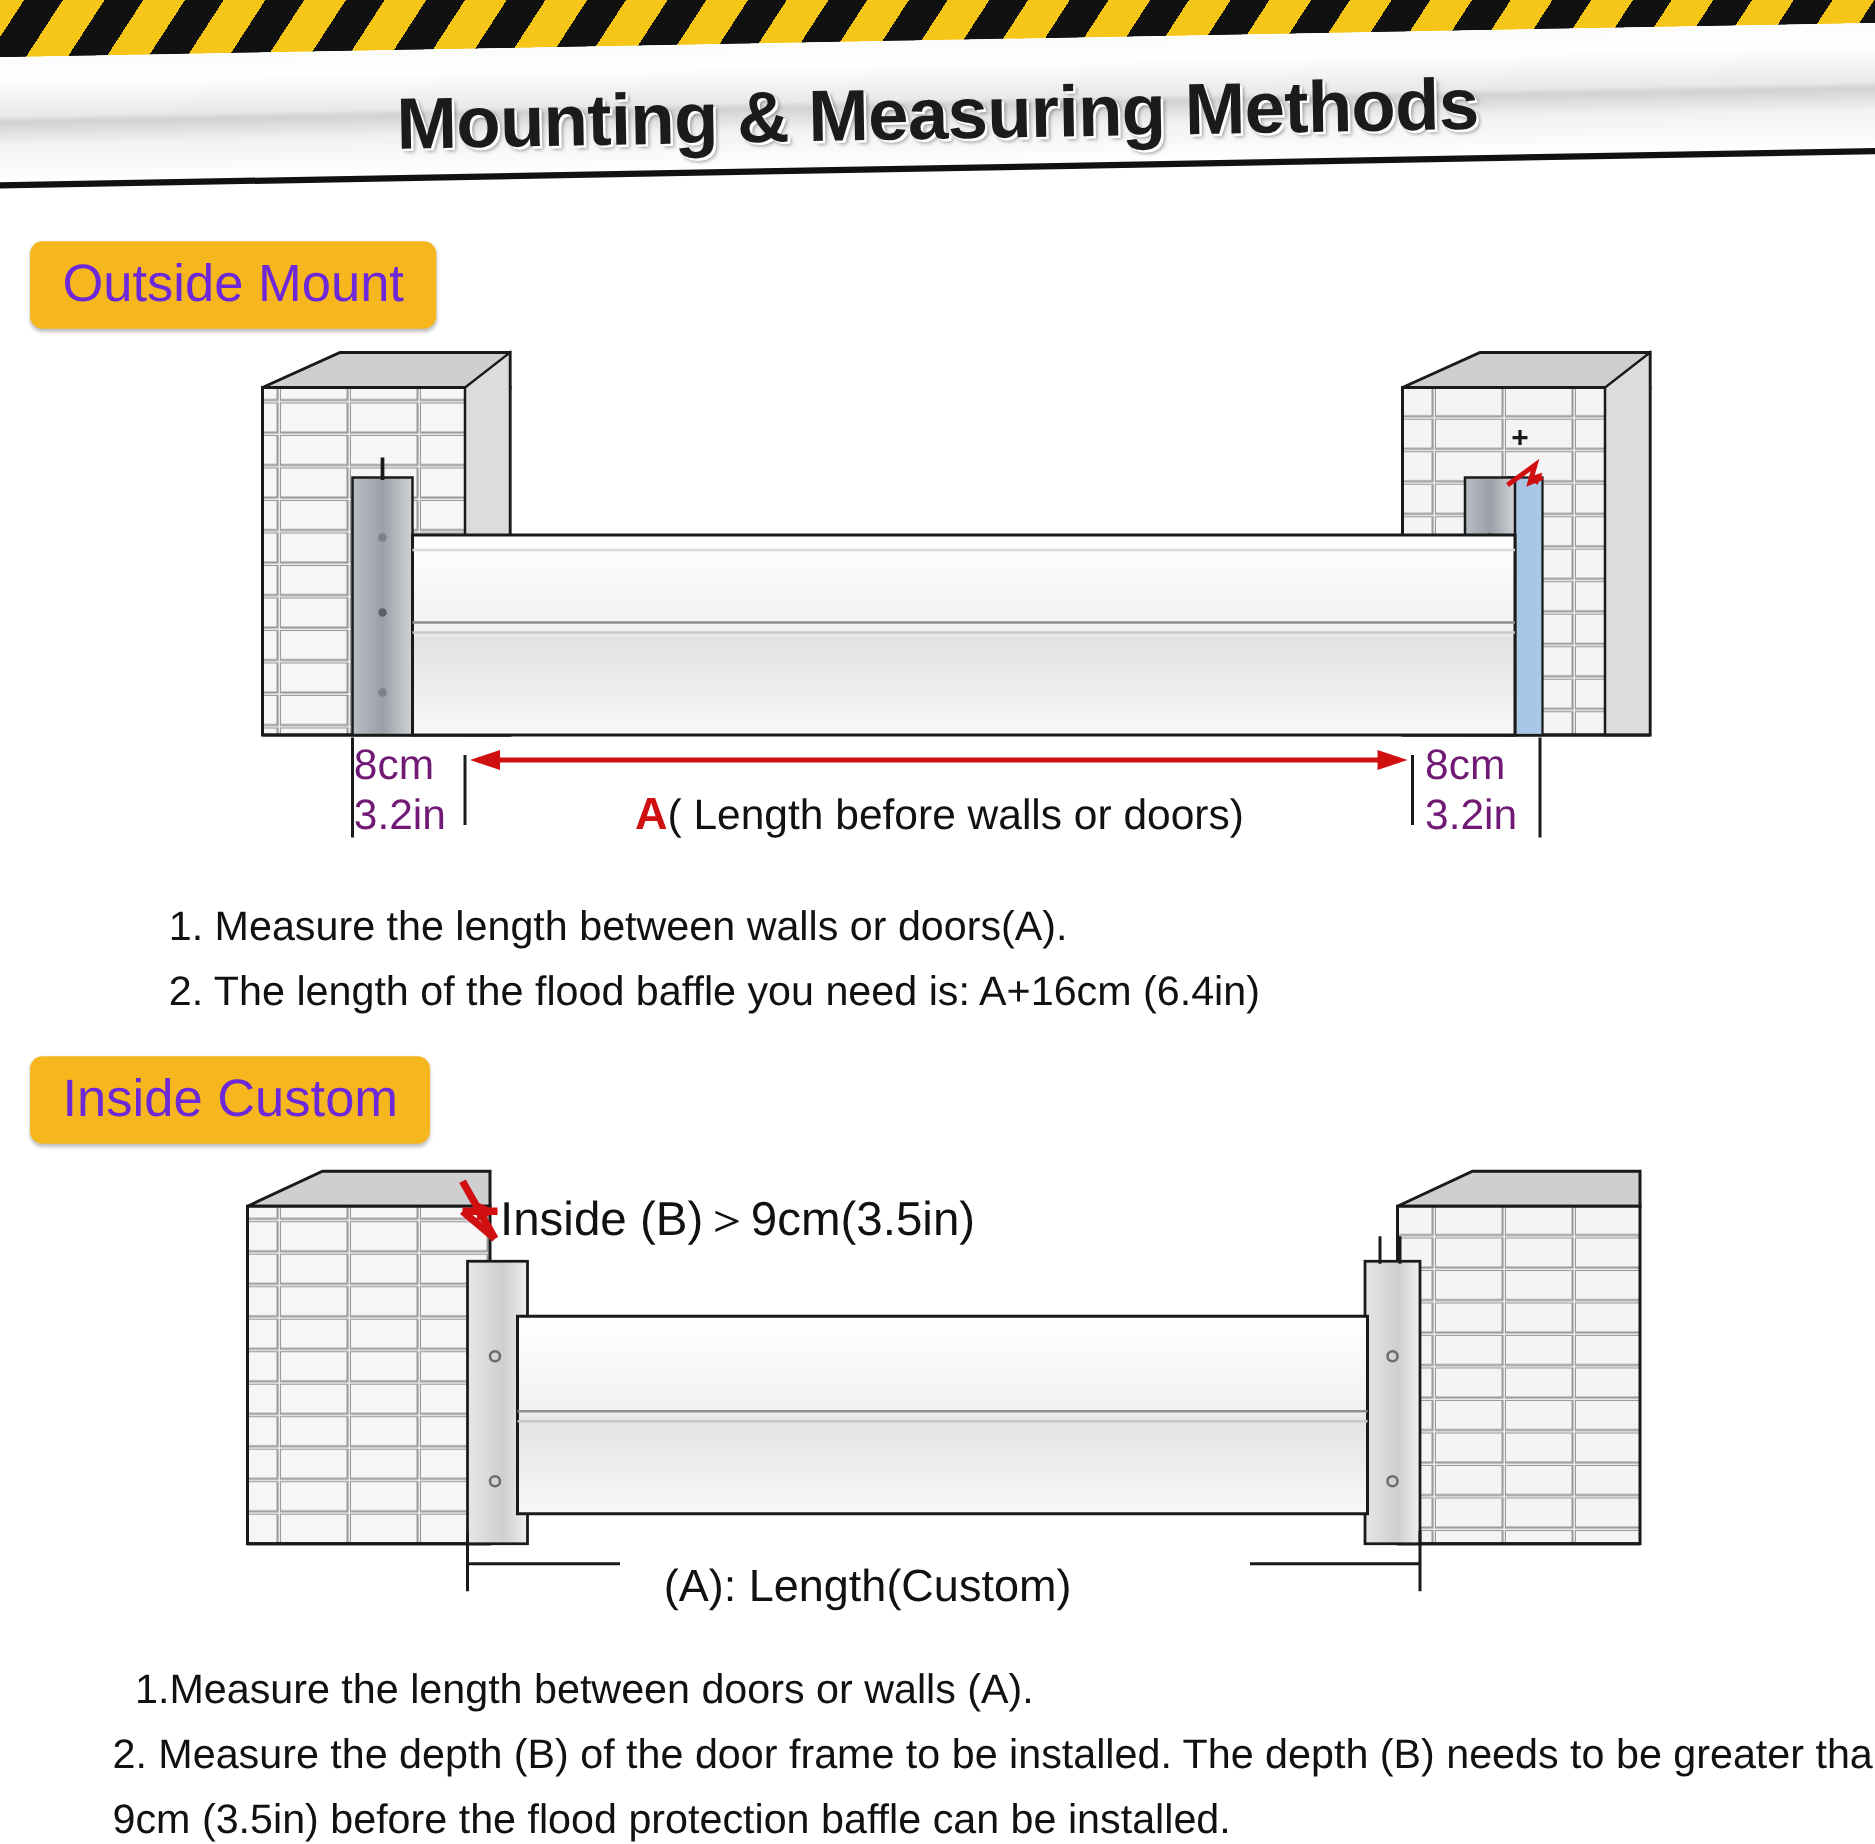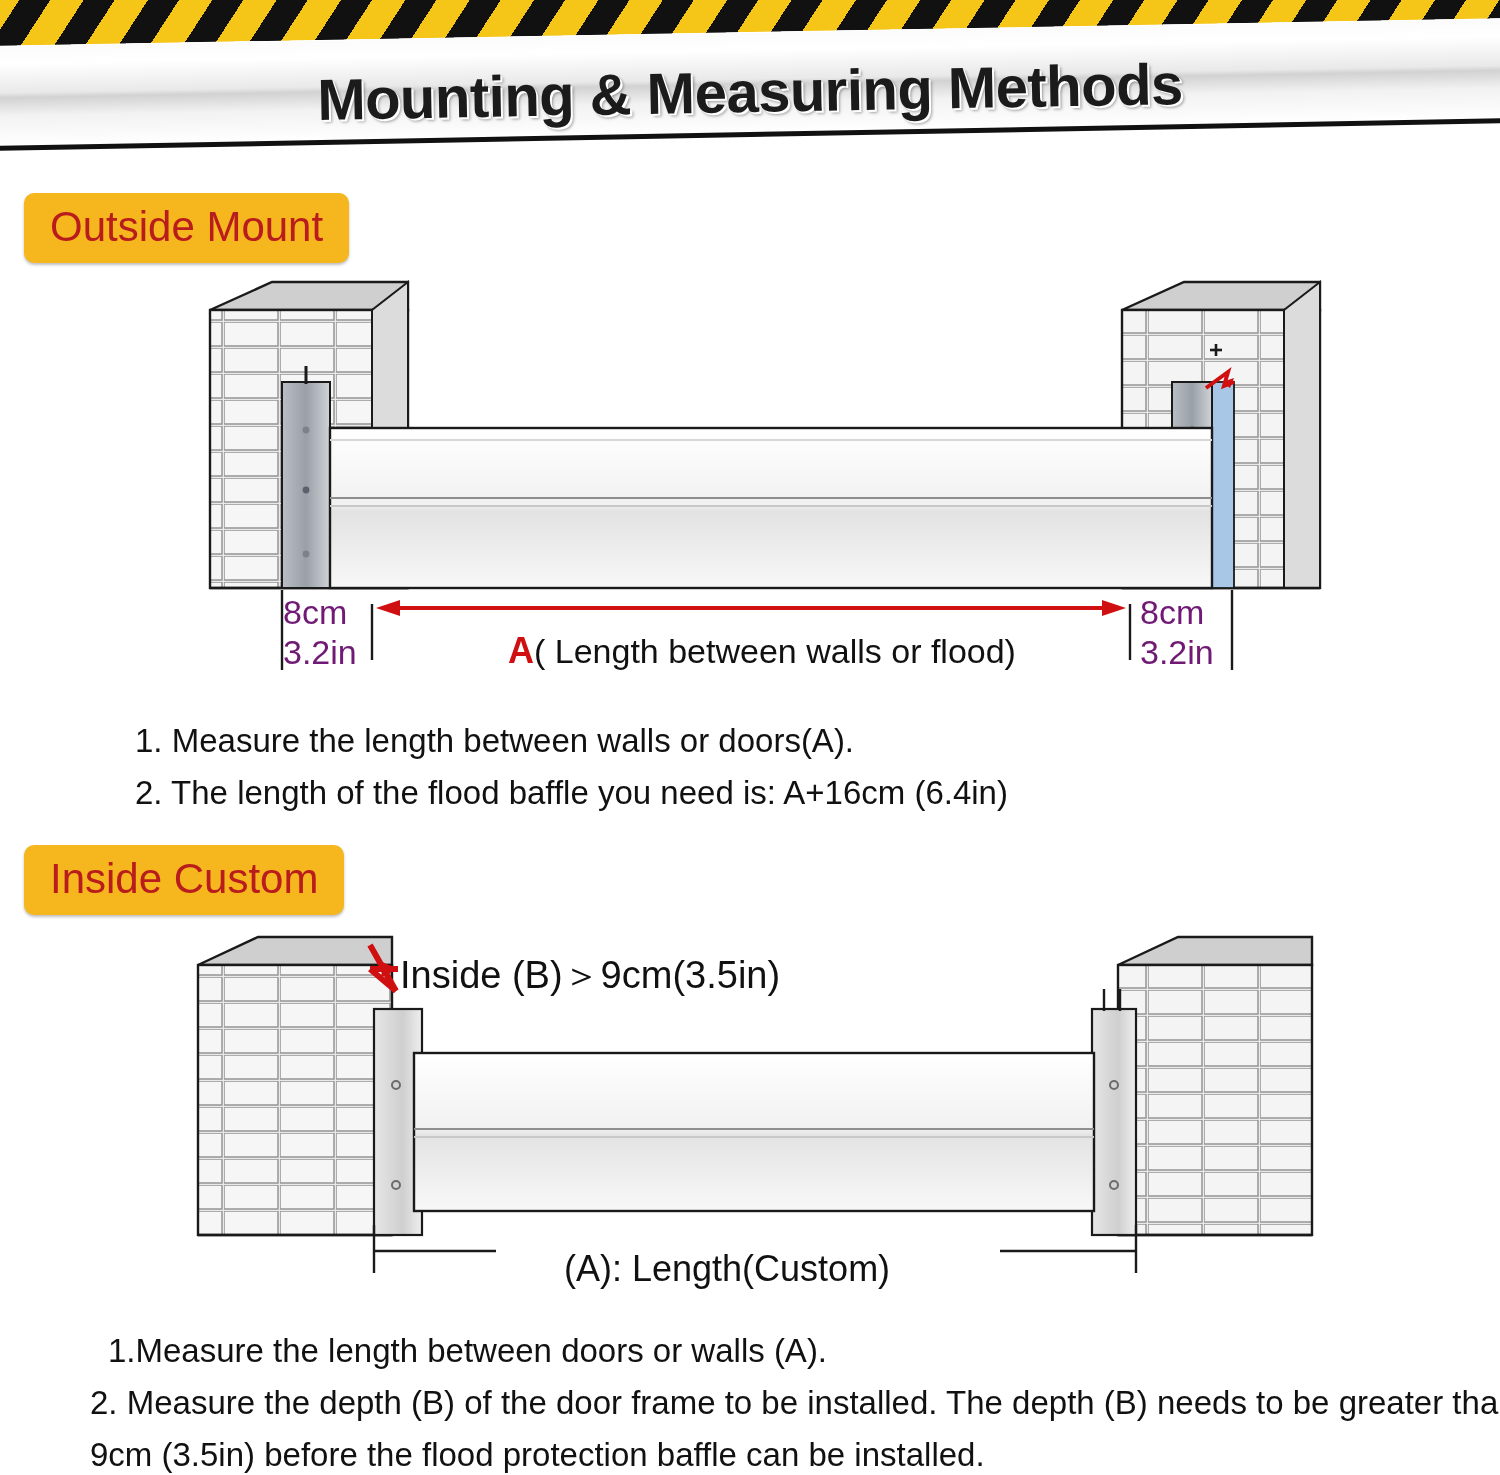--- a/index.html
+++ b/index.html
@@ -67,21 +67,21 @@
       3px 3px 3px rgba(0,0,0,0.35);
   }
 
   
   .tag {
     position: absolute;
     background: #f5b61e;
     border-radius: 10px;
     padding: 10px 26px 12px 26px;
     font-size: 42px;
-    color: #b91c1c;
+    color: #6d28d9;
     box-shadow: 0 2px 3px rgba(0,0,0,0.25);
   }
   #tag-outside { left: 24px; top: 193px; }
   #tag-inside  { left: 24px; top: 845px; }
 
   
   .diagram { position: absolute; }
   #diagram-outside { left: 0; top: 270px; width: 1500px; height: 430px; }
   #diagram-inside  { left: 0; top: 925px; width: 1500px; height: 390px; }
 
@@ -119,21 +119,21 @@
 
   #caption-depth {
     position: absolute;
     left: 400px; top: 950px;
     font-size: 38px;
     white-space: nowrap;
     color: #111;
   }
   #caption-length-inside {
     position: absolute;
-    left: 564px; top: 1248px;
+    left: 531px; top: 1248px;
     font-size: 36px;
     white-space: nowrap;
     color: #111;
   }
 
   svg { display: block; }
 </style>
 </head>
 <body>
 
@@ -227,21 +227,21 @@
   <div>8cm</div>
   <div>3.2in</div>
 </div>
 
 <div class="dim-text" id="dim-right-outside">
   <div>8cm</div>
   <div>3.2in</div>
 </div>
 
 <div class="caption-A" id="caption-A-outside">
-  <span class="letter">A</span><span>( Length between walls or flood)</span>
+  <span class="letter">A</span><span>( Length before walls or doors)</span>
 </div>
 
 <div class="instructions" id="instructions-outside">
   <div class="line">1. Measure the length between walls or doors(A).</div>
   <div class="line">2. The length of the flood baffle you need is: A+16cm (6.4in)</div>
 </div>
 
 <div class="tag" id="tag-inside">Inside Custom</div>
 
 <div class="diagram" id="diagram-inside">

